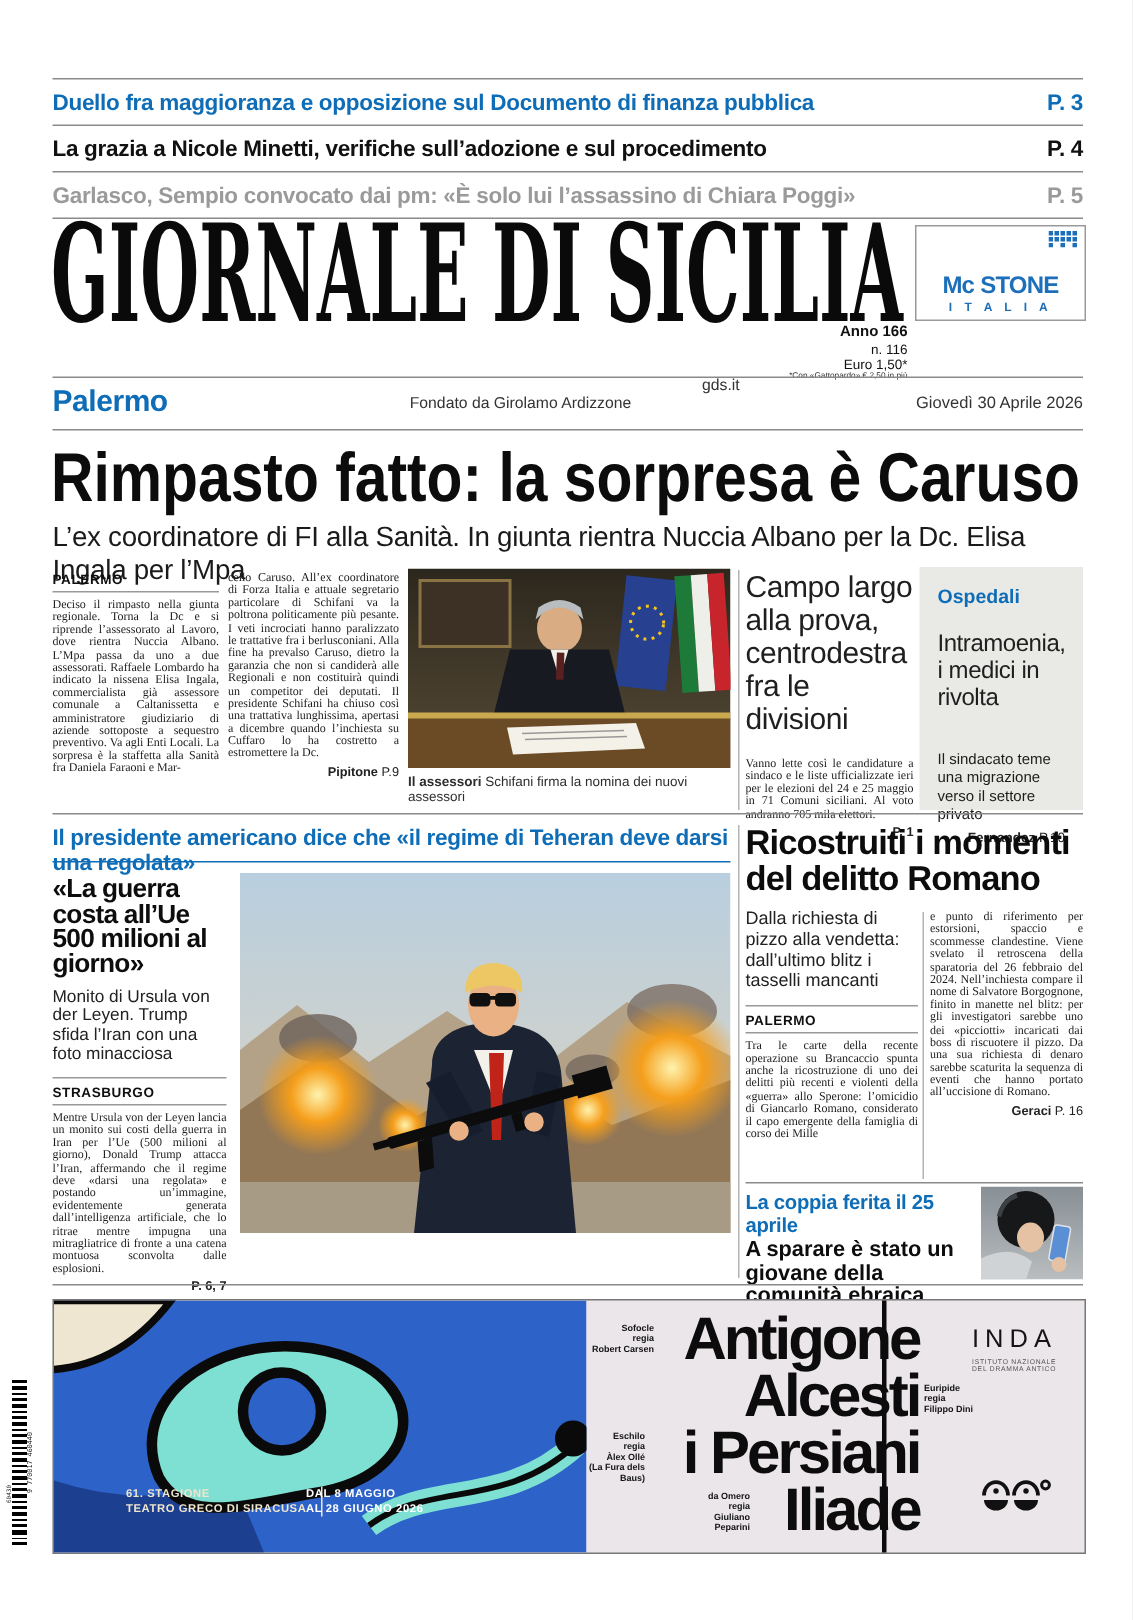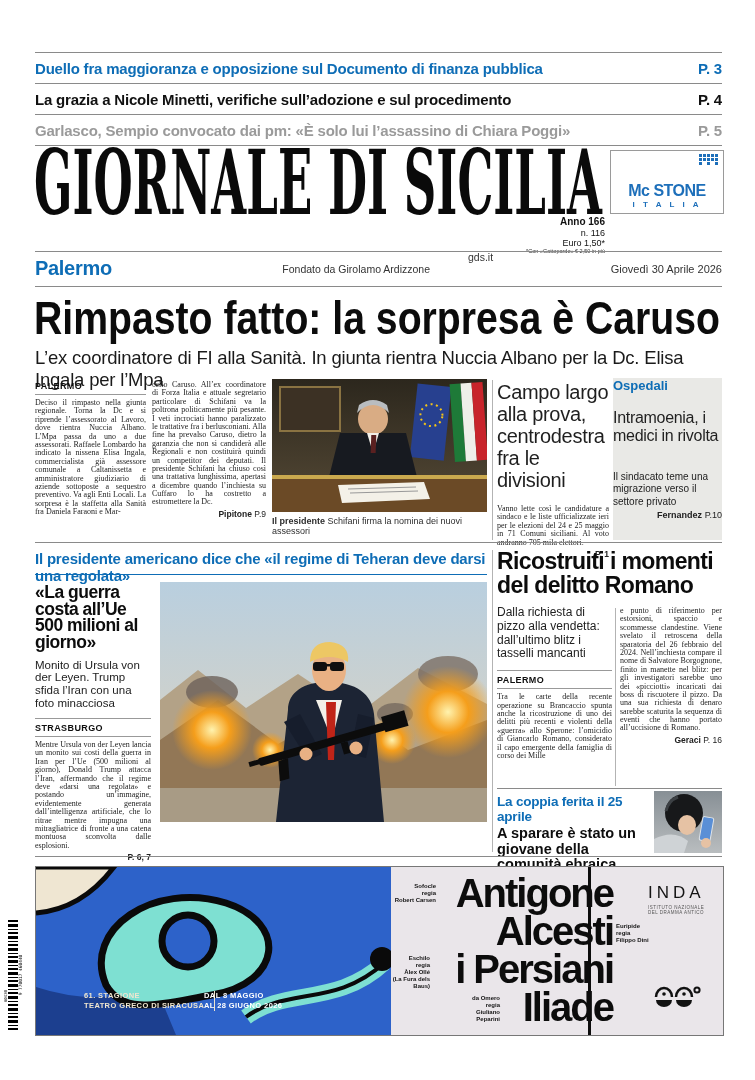--- a/index.html
+++ b/index.html
@@ -88,21 +88,21 @@
 
   <div class="abs" style="left:420px;top:216px;width:185px;text-align:right;line-height:1.15">
     <div style="font-size:10px;font-weight:bold">Anno 166</div>
     <div style="font-size:9px">n. 116</div>
     <div style="font-size:9px">Euro 1,50*</div>
     <div style="font-size:5.5px;color:#333">*Con «Gattopardo» € 2,50 in più</div>
   </div>
 
   <div class="rule" style="left:35px;top:251px;width:687px"></div>
   <div class="abs blue" style="left:35px;top:257px;font-size:20px;font-weight:bold;letter-spacing:-.3px">Palermo</div>
-  <div class="abs" style="left:240px;top:263px;width:190px;text-align:right;font-size:10.5px;color:#333">Fondato da Girolamo Ardizzone</div>
+  <div class="abs" style="left:252px;top:263px;width:190px;text-align:center;font-size:10.5px;color:#333">Fondato da Girolamo Ardizzone</div>
   <div class="abs" style="left:468px;top:251px;width:60px;text-align:left;font-size:10.5px;color:#333">gds.it</div>
   <div class="abs" style="right:33px;top:263px;font-size:11px;color:#333">Giovedì 30 Aprile 2026</div>
   <div class="rule" style="left:35px;top:286px;width:687px"></div>
 
   <svg class="abs" style="left:33px;top:292px" width="690" height="52">
     <text x="1" y="42" textLength="686" lengthAdjust="spacingAndGlyphs" fill="#0c0c0c" style="font-family:'Liberation Sans',sans-serif;font-weight:bold;font-size:46px">Rimpasto fatto: la sorpresa è Caruso</text>
   </svg>
   <div class="abs" style="left:35px;top:347px;width:687px;font-size:18.5px;color:#1a1a1a;letter-spacing:-.2px">L’ex coordinatore di FI alla Sanità. In giunta rientra Nuccia Albano per la Dc. Elisa Ingala per l’Mpa</div>
 
   <div class="abs" style="left:35px;top:381px;width:111px">
@@ -139,32 +139,32 @@
       <path d="M68,54 L134,54 L146,102 L56,102 Z" fill="#171a20"></path>
       <path d="M95,54 L107,54 L101,74 Z" fill="#f2efe8"></path>
       <rect x="99" y="56" width="5" height="18" fill="#5a2020" transform="rotate(2 101 64)"></rect>
     </g>
     <rect x="0" y="96" width="215" height="5" fill="#caa94e"></rect>
     <rect x="0" y="100" width="215" height="33" fill="#6b4a26"></rect>
     <path d="M66,106 L152,103 L158,120 L70,124 Z" fill="#f4f1e8"></path>
     <path d="M76,110 L144,108 M78,114 L146,112" stroke="#999" stroke-width="1" fill="none"></path>
   </svg>
   <div class="abs cap" style="left:272px;top:516px;width:215px">
-    <b>Il presidente</b><span> Schifani firma la nomina dei nuovi assessori</span>
+    <b>Il assessori</b><span> Schifani firma la nomina dei nuovi assessori</span>
   </div>
 
   <div class="vrule" style="left:492px;top:380px;height:160px"></div>
 
   <div class="abs" style="left:497px;top:381px;width:112px">
     <div class="lighthead" style="font-size:20px;line-height:1.1">Campo largo alla prova, centrodestra fra le divisioni</div>
     <div class="serif" style="margin-top:14px">Vanno lette così le candidature a sindaco e le liste ufficializzate ieri per le elezioni del 24 e 25 maggio in 71 Comuni siciliani. Al voto andranno 705 mila elettori.</div>
     <div class="by" style="font-weight:bold">P. 1</div>
   </div>
 
-  <div class="graybox" style="left:613px;top:378px;width:109px;height:162px;padding:0;box-sizing:border-box">
+  <div class="graybox" style="left:613px;top:378px;width:109px;height:162px;padding:12px;box-sizing:border-box">
     <div class="blue" style="font-size:13px;font-weight:bold">Ospedali</div>
     <div class="lighthead" style="font-size:16px;line-height:1.12;margin-top:16px">Intramoenia, i medici in rivolta</div>
     <div style="font-size:10px;line-height:1.25;margin-top:26px;color:#1c1c1c">Il sindacato teme una migrazione verso il settore privato</div>
     <div class="by" style="font-size:9px"><b>Fernandez</b> <span>P.10</span></div>
   </div>
 
   <div class="rule" style="left:35px;top:542px;width:687px"></div>
 
   <div class="abs blue" style="left:35px;top:550px;width:452px;font-size:15px;font-weight:bold;letter-spacing:-.2px">Il presidente americano dice che «il regime di Teheran deve darsi una regolata»</div>
   <div class="rule" style="left:35px;top:574px;width:452px;background:#0e6db6"></div>

